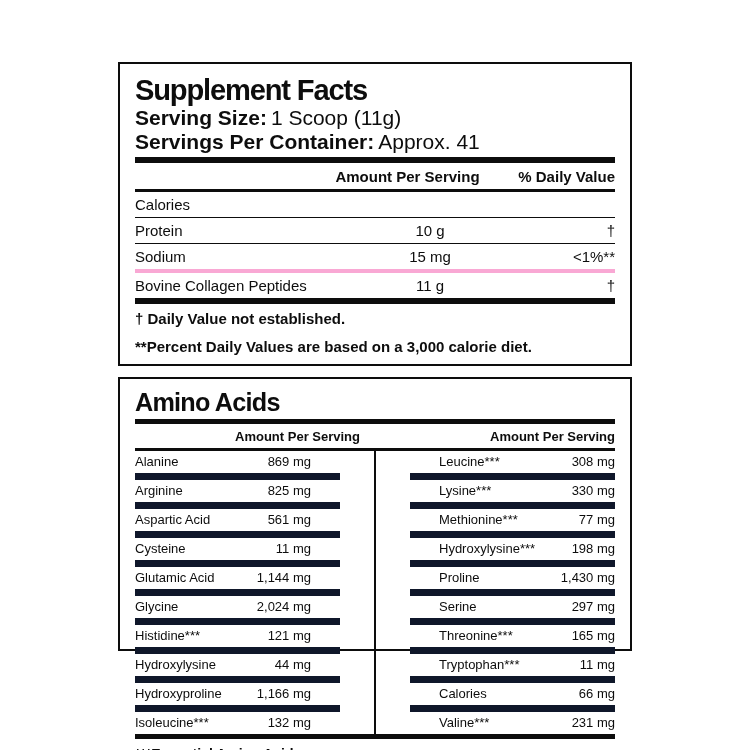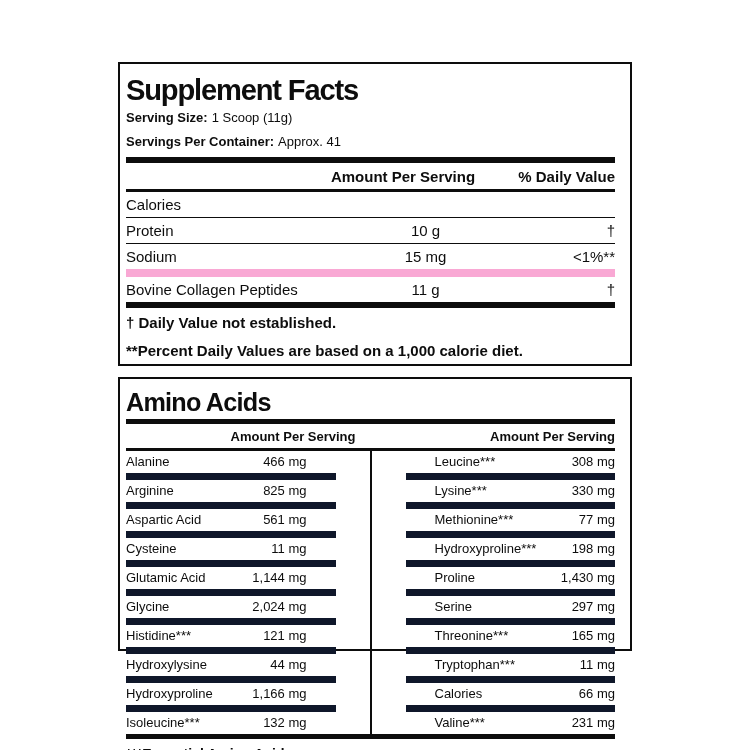--- a/index.html
+++ b/index.html
@@ -13,36 +13,36 @@
     font-family: "Liberation Sans", sans-serif;
     color: #0d0d0d;
     overflow: hidden;
   }
   .panel {
     width: 514px;
     margin-left: 118px;
     border: 2px solid #0d0d0d;
     box-sizing: border-box;
     background: #ffffff;
-    padding: 8px 15px 0 6px;
+    padding: 8px 15px 0 15px;
   }
   .panel-facts { margin-top: 62px; height: 304px; }
   .panel-amino { margin-top: 11px; height: 274px; padding-top: 9px; }
 
   .facts-title {
     margin: 2px 0 0 0;
     font-size: 30px;
     line-height: 32px;
     font-weight: bold;
     letter-spacing: -1.2px;
     transform: scaleX(0.97);
     transform-origin: left center;
     white-space: nowrap;
   }
-  .serving-line { font-size: 13px; line-height: 24px; white-space: nowrap; }
+  .serving-line { font-size: 21px; line-height: 24px; white-space: nowrap; }
   .serving-line .lbl { font-weight: bold; margin-right: 4px; }
 
   .bar { background: #0d0d0d; border: 0; }
   .bar.h6 { height: 6px; }
   .bar.h5 { height: 5px; }
   .bar.h3 { height: 3px; }
   .bar.h2 { height: 2.5px; }
   .bar.top-gap { margin-top: 3px; }
 
   .facts-grid {
@@ -50,21 +50,21 @@
     grid-template-columns: 180px 1fr 115px;
     align-items: center;
     font-size: 15px;
   }
   .facts-head { height: 26px; font-weight: bold; }
   .facts-head .amt { text-align: center; white-space: nowrap; }
   .facts-head .dv  { text-align: right; white-space: nowrap; }
 
   .facts-row { height: 25px; }
   .facts-row + .facts-row { border-top: 1.5px solid #0d0d0d; }
-  .facts-row.thick-top { border-top: 8px solid #f9a8d4; }
+  .facts-row.thick-top { border-top: 4px solid #f9a8d4; }
   .facts-row .amt { text-align: center; padding-left: 45px; white-space: nowrap; }
   .facts-row .dv  { text-align: right; white-space: nowrap; }
 
   .facts-notes { margin-top: 5px; font-weight: bold; font-size: 15px; }
   .facts-notes p { margin: 0 0 9px 0; line-height: 19px; }
 
   .amino-title {
     margin: 0;
     font-size: 26px;
     line-height: 28px;
@@ -148,41 +148,41 @@
         <span class="name">Bovine Collagen Peptides</span>
         <span class="amt">11 g</span>
         <span class="dv">†</span>
       </div>
     </div>
 
   <div class="bar h6"></div>
 
   <div class="facts-notes">
     <p>† Daily Value not established.</p>
-    <p>**Percent Daily Values are based on a 1,000 calorie diet.</p>
+    <p>**Percent Daily Values are based on a 3,000 calorie diet.</p>
   </div>
 </section>
 
 <section class="panel panel-amino">
   <h2 class="amino-title">Amino Acids</h2>
 
   <div class="bar h5 top-gap"></div>
 
   <div class="amino-heads">
     <span class="lh">Amount Per Serving</span>
     <span class="rh">Amount Per Serving</span>
   </div>
 
   <div class="bar h2"></div>
 
   <div class="amino-body">
     <div class="amino-col left" id="amino-left">
         <div class="amino-row">
           <span class="an">Alanine</span>
-          <span class="aa">466 mg</span>
+          <span class="aa">869 mg</span>
         </div>
         <div class="amino-row">
           <span class="an">Arginine</span>
           <span class="aa">825 mg</span>
         </div>
         <div class="amino-row">
           <span class="an">Aspartic Acid</span>
           <span class="aa">561 mg</span>
         </div>
         <div class="amino-row">
@@ -222,21 +222,21 @@
         </div>
         <div class="amino-row">
           <span class="an">Lysine***</span>
           <span class="aa">330 mg</span>
         </div>
         <div class="amino-row">
           <span class="an">Methionine***</span>
           <span class="aa">77 mg</span>
         </div>
         <div class="amino-row">
-          <span class="an">Hydroxyproline***</span>
+          <span class="an">Hydroxylysine***</span>
           <span class="aa">198 mg</span>
         </div>
         <div class="amino-row">
           <span class="an">Proline</span>
           <span class="aa">1,430 mg</span>
         </div>
         <div class="amino-row">
           <span class="an">Serine</span>
           <span class="aa">297 mg</span>
         </div>

